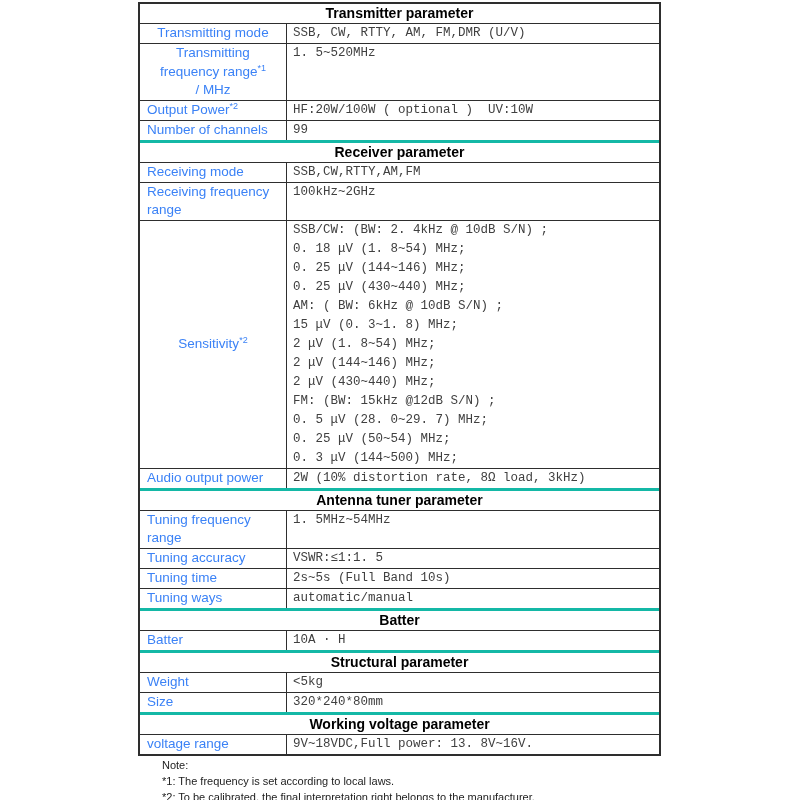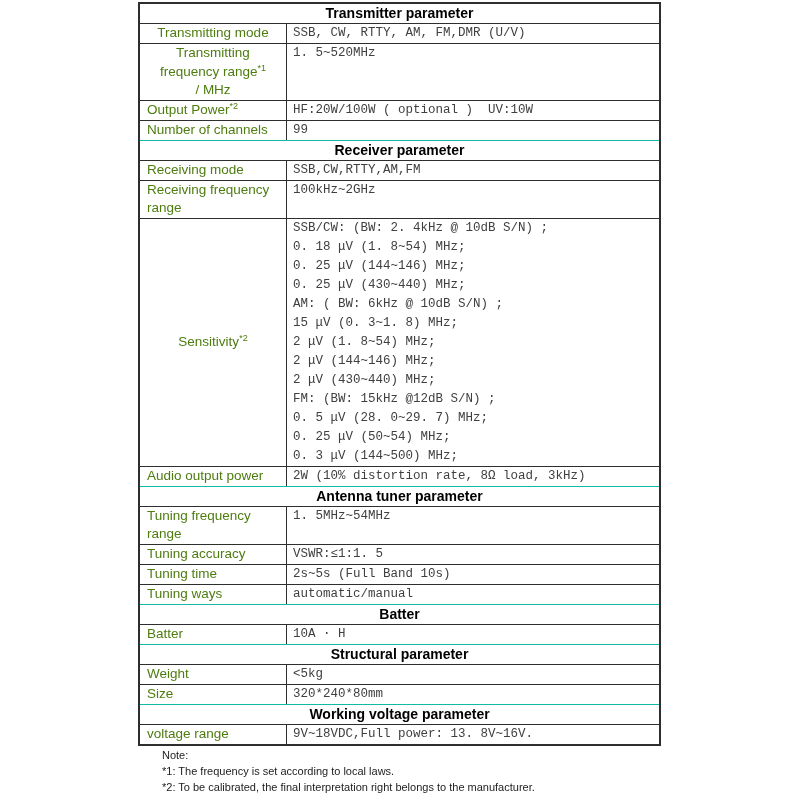--- a/index.html
+++ b/index.html
@@ -18,37 +18,37 @@
     width: 523px;
     border: 2px solid #2e2e2e;
     background: #fff;
   }
   .section-header {
     text-align: center;
     font-weight: bold;
     font-size: 14px;
     line-height: 19px;
     color: #000;
-    border-top: 1px solid #14b8a6;
+    border-top: 3px solid #14b8a6;
   }
   .spec-table > div:first-child { border-top: none; }
   .spec-row {
     display: flex;
     align-items: stretch;
     border-top: 1px solid #2e2e2e;
   }
   .cell { min-height: 19px; }
   .cell.label {
     width: 147px;
     flex: 0 0 147px;
     border-right: 1px solid #2e2e2e;
     font-size: 13.5px;
     line-height: 18.5px;
     padding: 0 4px 0 7px;
-    color: #4d7c0f;
+    color: #3b82f6;
   }
   .cell.label.center { text-align: center; padding: 0 2px; }
   .cell.label.middle { display: flex; flex-direction: column; justify-content: center; }
   .label-line { display: block; }
   .cell.value {
     flex: 1 1 auto;
     font-family: "Liberation Mono", "DejaVu Sans Mono", monospace;
     font-size: 12.5px;
     line-height: 19px;
     padding: 0 6px;

